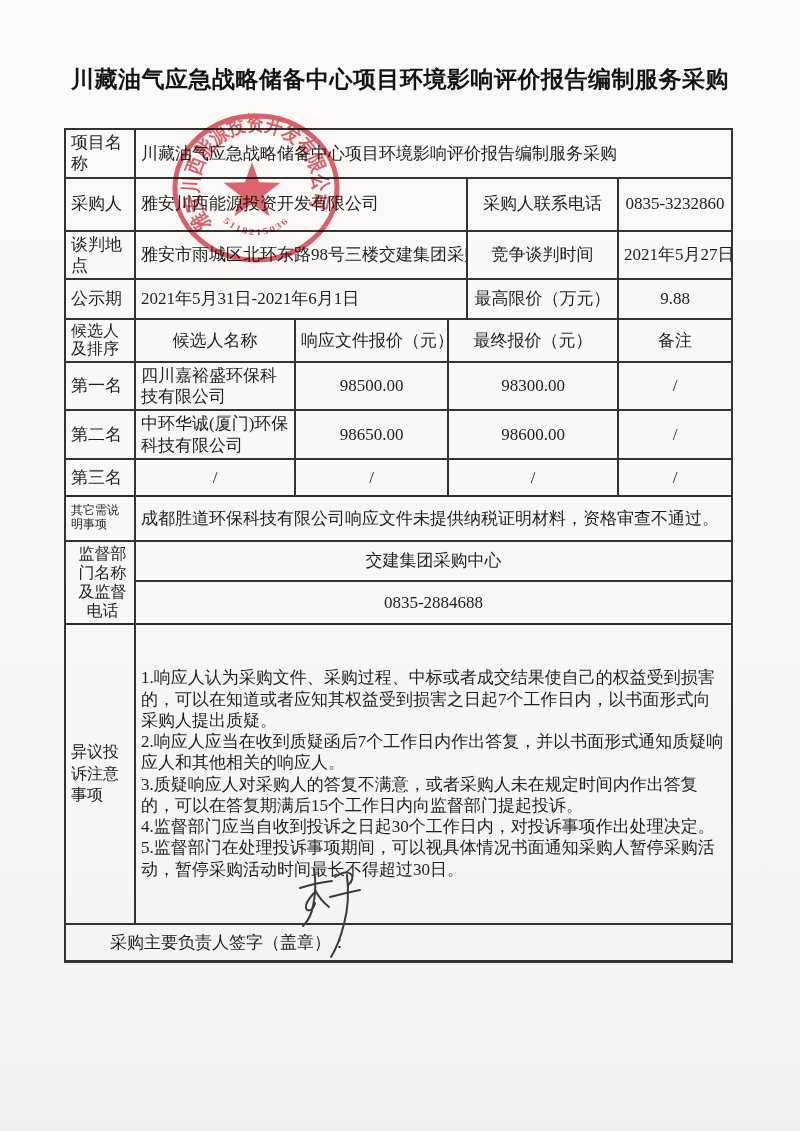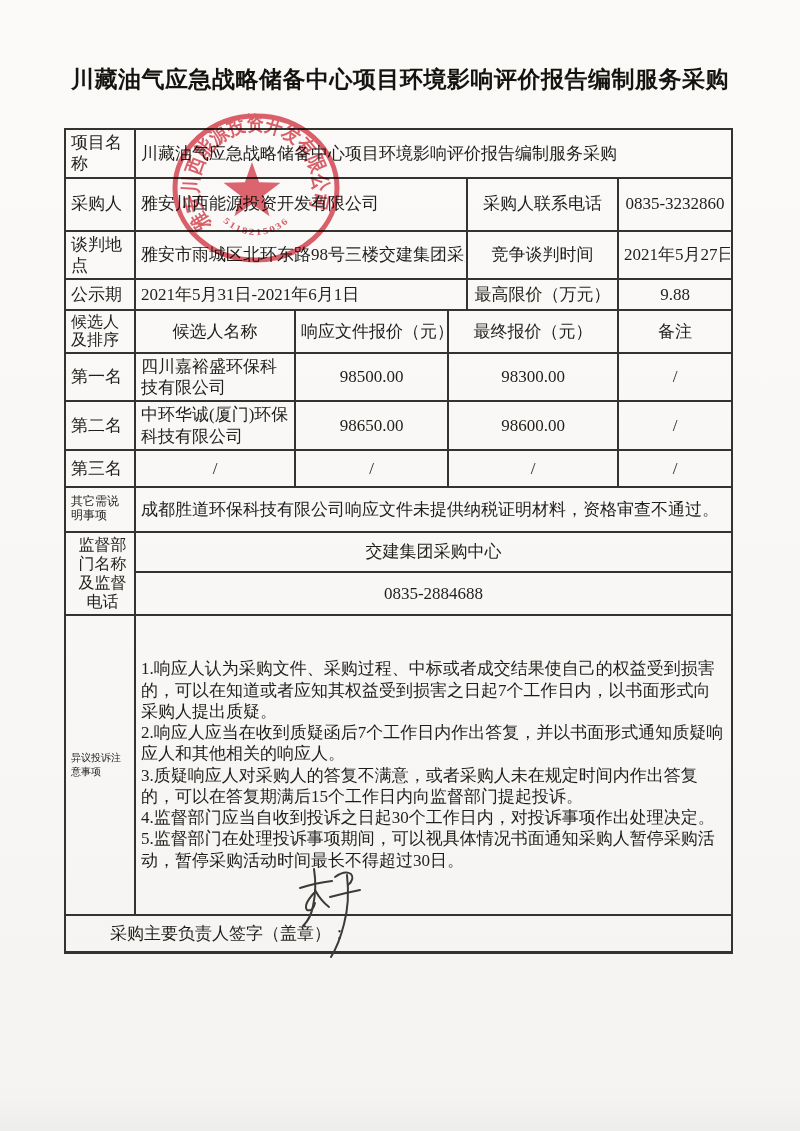--- a/index.html
+++ b/index.html
@@ -23,21 +23,21 @@
     border:2px solid #35332f;
     font-size:17px;line-height:1.25;color:#201e1b;
     padding:2px 5px;vertical-align:middle;
     overflow:hidden;
   }
   table.main{border:2px solid #2c2a27;}
   tr.r-sign td{border-bottom-width:3px;padding-left:44px;}
   .lbl{text-align:left;padding-left:4px;padding-right:2px;}
   .ctr{text-align:center;}
   .val{text-align:left;}
-  .small{font-size:15px;white-space:nowrap;border-radius:17px;}
+  .small{font-size:15px;white-space:nowrap;}
   .name-cell{font-size:15px;line-height:1.3;padding-left:4px;}
   .obj-cell{font-size:16px;line-height:20px;padding:6px 8px 6px 7px;}
   .obj-cell p{margin:0;}
   .sign-cell{font-size:17px;padding-left:6px;}
   .seal{position:absolute;left:166px;top:104px;width:184px;height:170px;
         mix-blend-mode:multiply;opacity:.84;pointer-events:none;z-index:6;}
   .signature{position:absolute;left:288px;top:860px;width:90px;height:104px;
              pointer-events:none;z-index:5;}
 </style>
 </head>
@@ -72,21 +72,21 @@
       <td class="ctr small">0835-3232860</td>
     </tr>
 
     <tr style="height:47px">
       <td class="lbl">谈判地点</td>
       <td class="val small" colspan="3">雅安市雨城区北环东路98号三楼交建集团采购中心</td>
       <td class="ctr">竞争谈判时间</td>
       <td class="ctr small">2021年5月27日</td>
     </tr>
 
-    <tr style="height:31px">
+    <tr style="height:40px">
       <td class="lbl">公示期</td>
       <td class="val small" colspan="3">2021年5月31日-2021年6月1日</td>
       <td class="ctr small">最高限价（万元）</td>
       <td class="ctr">9.88</td>
     </tr>
 
     <tr style="height:37px">
       <td class="lbl" style="font-size:16px;line-height:1.15;">候选人及排序</td>
       <td class="ctr">候选人名称</td>
       <td class="ctr small">响应文件报价（元）</td>
@@ -125,21 +125,21 @@
 
     <tr style="height:38px">
       <td class="lbl" rowspan="2" style="font-size:16px;line-height:1.2;text-align:center;padding-left:10px;">监督部门名称及监督电话</td>
       <td class="ctr" colspan="5">交建集团采购中心</td>
     </tr>
     <tr style="height:40px">
       <td class="ctr" colspan="5">0835-2884688</td>
     </tr>
 
     <tr style="height:300px">
-      <td class="lbl" style="font-size:10px;line-height:1.35;">异议投诉注意事项</td>
+      <td class="lbl" style="font-size:16px;line-height:1.35;">异议投诉注意事项</td>
       <td class="obj-cell" colspan="5">
         <p>1.响应人认为采购文件、采购过程、中标或者成交结果使自己的权益受到损害的，可以在知道或者应知其权益受到损害之日起7个工作日内，以书面形式向采购人提出质疑。</p>
         <p>2.响应人应当在收到质疑函后7个工作日内作出答复，并以书面形式通知质疑响应人和其他相关的响应人。</p>
         <p>3.质疑响应人对采购人的答复不满意，或者采购人未在规定时间内作出答复的，可以在答复期满后15个工作日内向监督部门提起投诉。</p>
         <p>4.监督部门应当自收到投诉之日起30个工作日内，对投诉事项作出处理决定。</p>
         <p>5.监督部门在处理投诉事项期间，可以视具体情况书面通知采购人暂停采购活动，暂停采购活动时间最长不得超过30日。</p>
       </td>
     </tr>
 
     <tr class="r-sign" style="height:38px">

